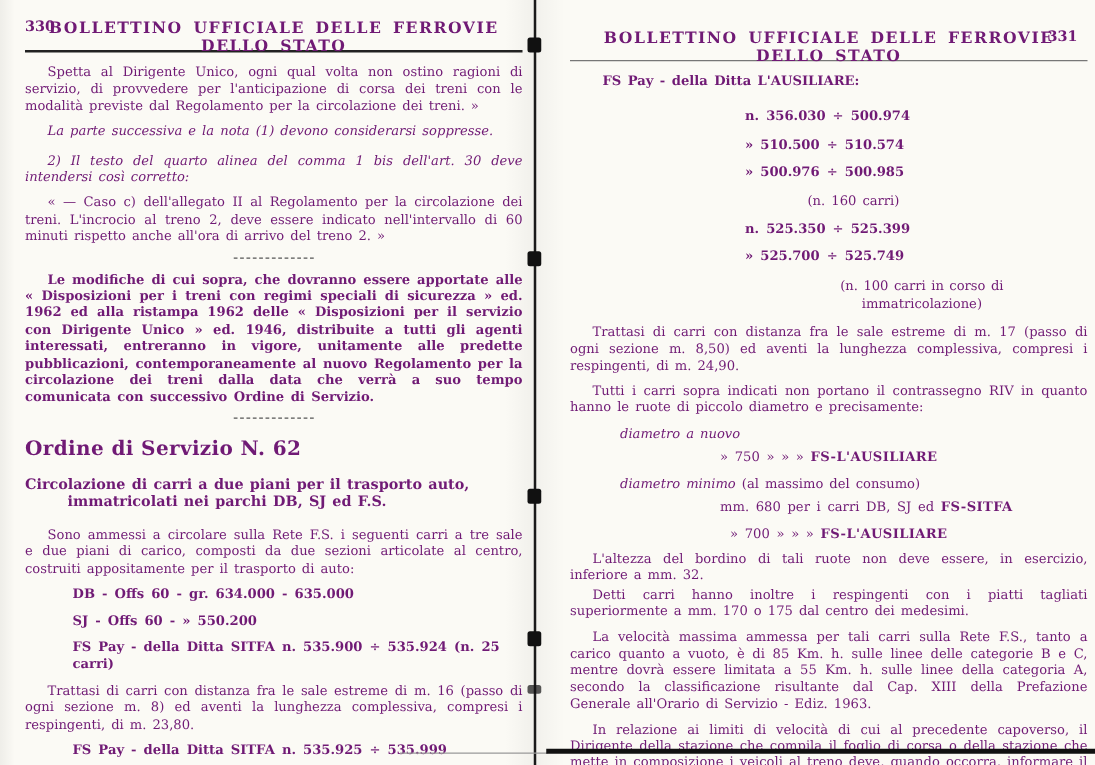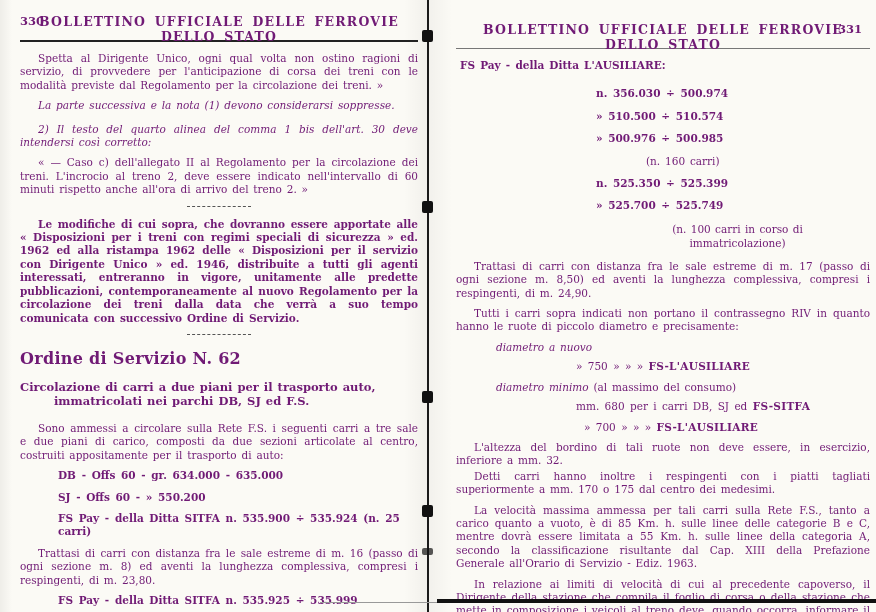--- a/index.html
+++ b/index.html
@@ -97,21 +97,21 @@
   </div>
 
   <div class="page" id="page-right">
     <div class="hdr">
       <span class="title">BOLLETTINO UFFICIALE DELLE FERROVIE DELLO STATO</span>
       <span class="pnum">331</span>
     </div>
     <hr class="hdr-rule light">
     <div style="height:10px"></div>
 
-    <p class="bd noind" style="margin-left:4px">FS Pay - della Ditta L'AUSILIARE:</p>
+    <p class="bd noind" style="margin-left:26px">FS Pay - della Ditta L'AUSILIARE:</p>
     <div style="height:8px"></div>
 
     <p class="num-line">n. 356.030 ÷ 500.974</p>
     <p class="num-line">» 510.500 ÷ 510.574</p>
     <p class="num-line">» 500.976 ÷ 500.985</p>
     <p class="note-160">(n. 160 carri)</p>
     <p class="num-line">n. 525.350 ÷ 525.399</p>
     <p class="num-line">» 525.700 ÷ 525.749</p>
     <p class="note-right note-100">
       <span class="l1">(n. 100 carri in corso di</span>

